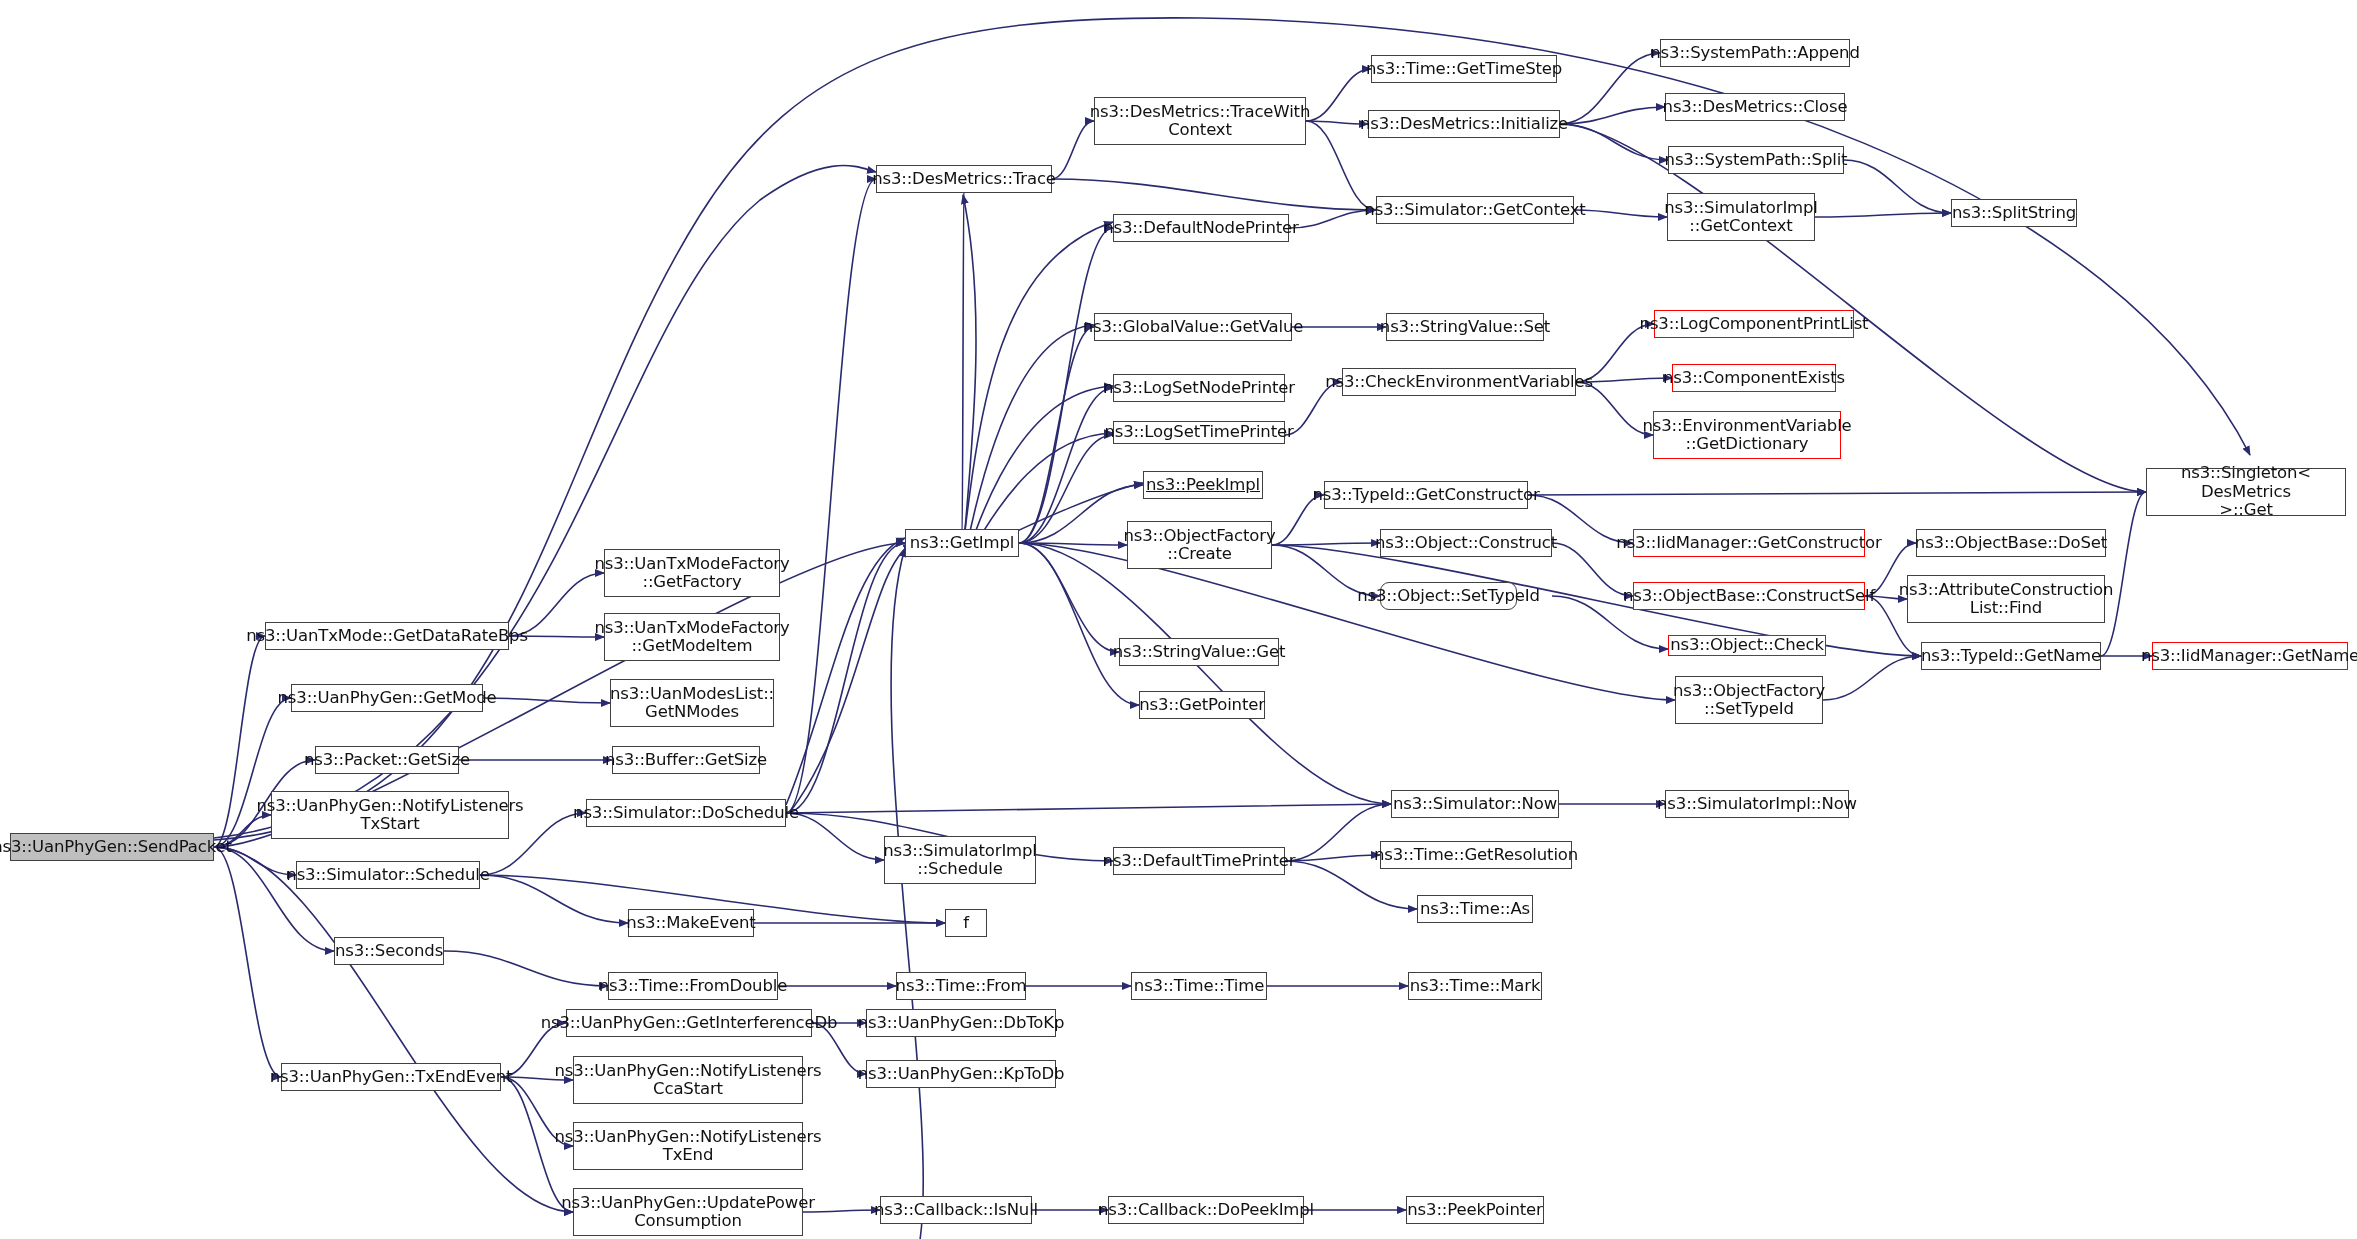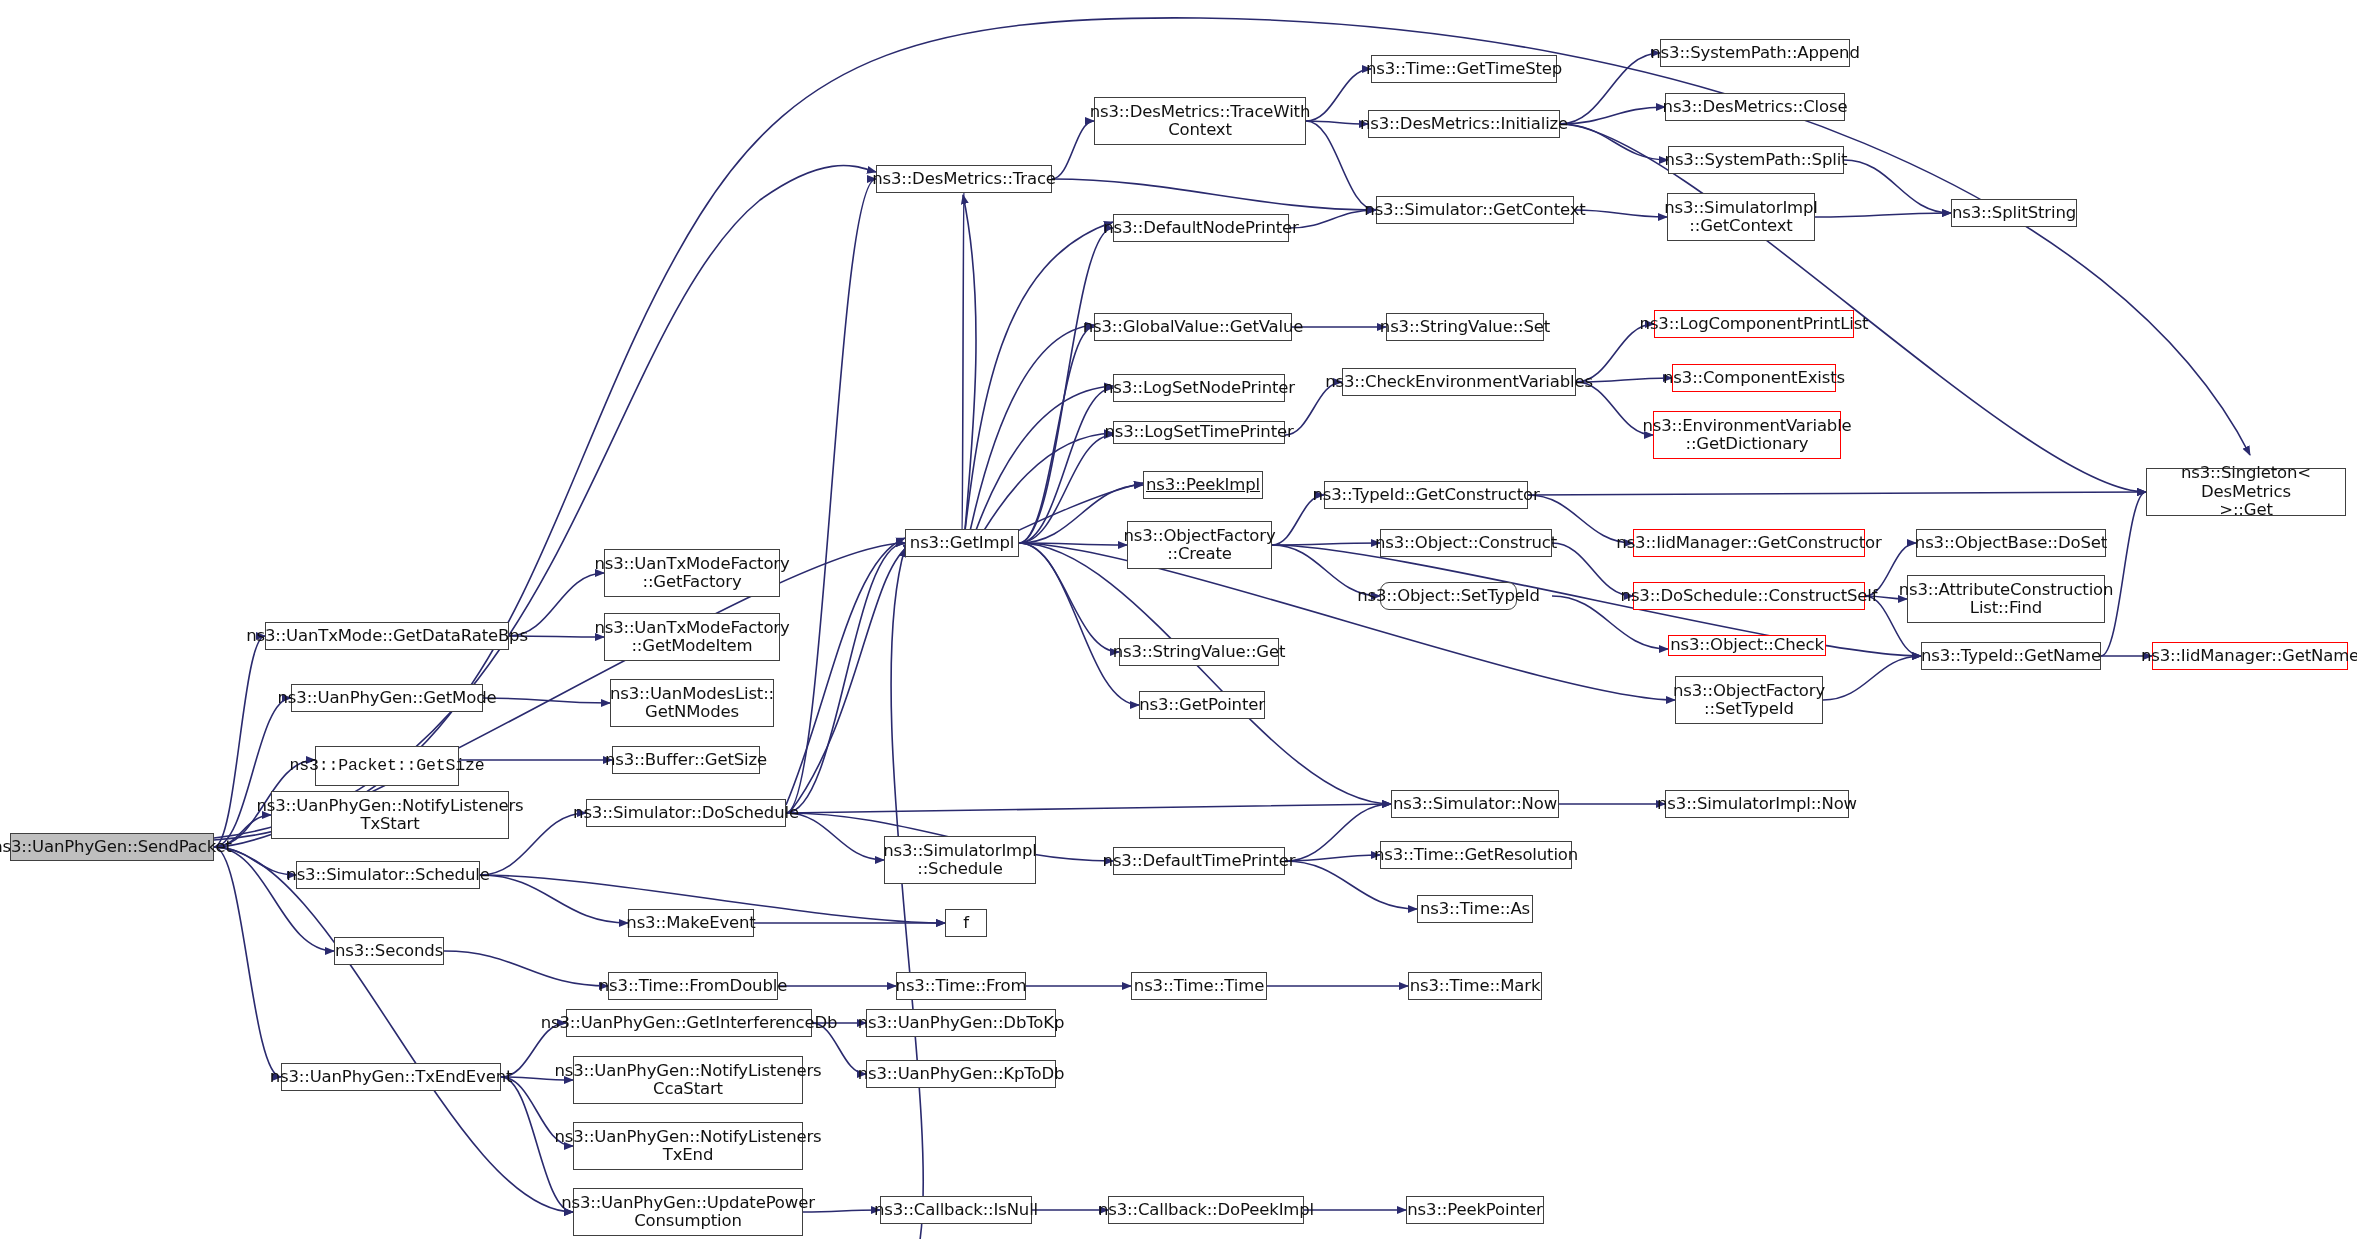--- a/index.html
+++ b/index.html
@@ -136,21 +136,21 @@
         <path d="M 967 556 C 995 470 1040 390 1113 386" fill="none" stroke="#2a2a6e" stroke-width="1.6" marker-end="url(#arrow)"></path>
         <path d="M 969 556 C 1000 500 1045 435 1113 433" fill="none" stroke="#2a2a6e" stroke-width="1.6" marker-end="url(#arrow)"></path>
         <path d="M 972 552 C 1020 530 1090 495 1143 483" fill="none" stroke="#2a2a6e" stroke-width="1.6" marker-end="url(#arrow)"></path>
         <path d="M 963 552 C 975 420 985 300 963 195" fill="none" stroke="#2a2a6e" stroke-width="1.6" marker-end="url(#arrow)"></path>
       </g>
   </svg>
   <div id="node-layer">
       <div class="node root" style="left: 10px; top: 833px; width: 204px; height: 28px;">ns3::UanPhyGen::SendPacket</div>
       <div class="node" style="left: 265px; top: 622px; width: 244px; height: 28px;">ns3::UanTxMode::GetDataRateBps</div>
       <div class="node" style="left: 291px; top: 684px; width: 192px; height: 28px;">ns3::UanPhyGen::GetMode</div>
-      <div class="node" style="left: 315px; top: 746px; width: 144px; height: 40px; font-family: Liberation Mono, monospace;">ns3::Packet::GetSize</div>
+      <div class="node" style="left: 315px; top: 746px; width: 144px; height: 28px;">ns3::Packet::GetSize</div>
       <div class="node" style="left: 271px; top: 791px; width: 238px; height: 48px;">ns3::UanPhyGen::NotifyListeners
 TxStart</div>
       <div class="node" style="left: 296px; top: 861px; width: 184px; height: 28px;">ns3::Simulator::Schedule</div>
       <div class="node" style="left: 334px; top: 937px; width: 110px; height: 28px;">ns3::Seconds</div>
       <div class="node" style="left: 281px; top: 1063px; width: 220px; height: 28px;">ns3::UanPhyGen::TxEndEvent</div>
       <div class="node" style="left: 573px; top: 1188px; width: 230px; height: 48px;">ns3::UanPhyGen::UpdatePower
 Consumption</div>
       <div class="node" style="left: 604px; top: 549px; width: 176px; height: 48px;">ns3::UanTxModeFactory
 ::GetFactory</div>
       <div class="node" style="left: 604px; top: 613px; width: 176px; height: 48px;">ns3::UanTxModeFactory
@@ -208,21 +208,21 @@
       <div class="node" style="left: 1665px; top: 93px; width: 180px; height: 28px;">ns3::DesMetrics::Close</div>
       <div class="node" style="left: 1668px; top: 146px; width: 176px; height: 28px;">ns3::SystemPath::Split</div>
       <div class="node" style="left: 1667px; top: 193px; width: 148px; height: 48px;">ns3::SimulatorImpl
 ::GetContext</div>
       <div class="node" style="left: 1951px; top: 199px; width: 126px; height: 28px;">ns3::SplitString</div>
       <div class="node red" style="left: 1654px; top: 310px; width: 200px; height: 28px;">ns3::LogComponentPrintList</div>
       <div class="node red" style="left: 1672px; top: 364px; width: 164px; height: 28px;">ns3::ComponentExists</div>
       <div class="node red" style="left: 1653px; top: 411px; width: 188px; height: 48px;">ns3::EnvironmentVariable
 ::GetDictionary</div>
       <div class="node red" style="left: 1633px; top: 529px; width: 232px; height: 28px;">ns3::IidManager::GetConstructor</div>
-      <div class="node red" style="left: 1633px; top: 582px; width: 232px; height: 28px;">ns3::DoSchedule::ConstructSelf</div>
+      <div class="node red" style="left: 1633px; top: 582px; width: 232px; height: 28px;">ns3::ObjectBase::ConstructSelf</div>
       <div class="node red" style="left: 1668px; top: 635px; width: 158px; height: 21px;">ns3::Object::Check</div>
       <div class="node" style="left: 1916px; top: 529px; width: 190px; height: 28px;">ns3::ObjectBase::DoSet</div>
       <div class="node" style="left: 1907px; top: 575px; width: 198px; height: 48px;">ns3::AttributeConstruction
 List::Find</div>
       <div class="node" style="left: 1921px; top: 642px; width: 180px; height: 28px;">ns3::TypeId::GetName</div>
       <div class="node red" style="left: 2152px; top: 642px; width: 196px; height: 28px;">ns3::IidManager::GetName</div>
       <div class="node" style="left: 2146px; top: 468px; width: 200px; height: 48px;">ns3::Singleton&lt; DesMetrics
 &gt;::Get</div>
       <div class="node" style="left: 1665px; top: 790px; width: 184px; height: 28px;">ns3::SimulatorImpl::Now</div>
     </div>

